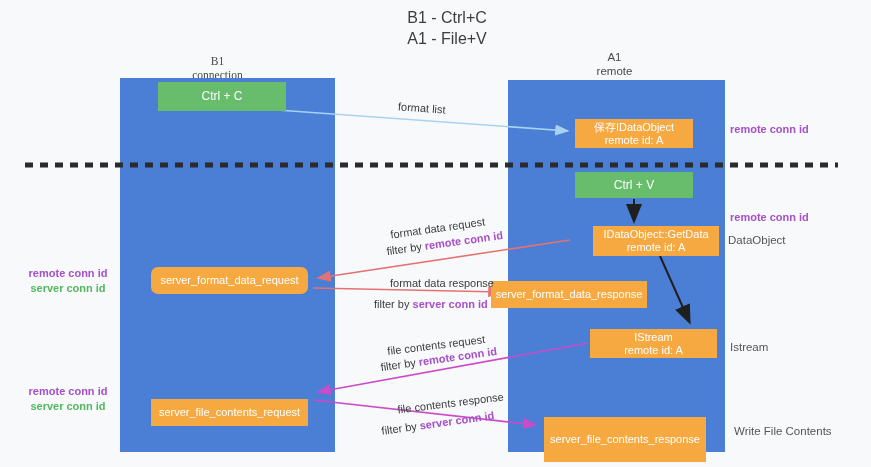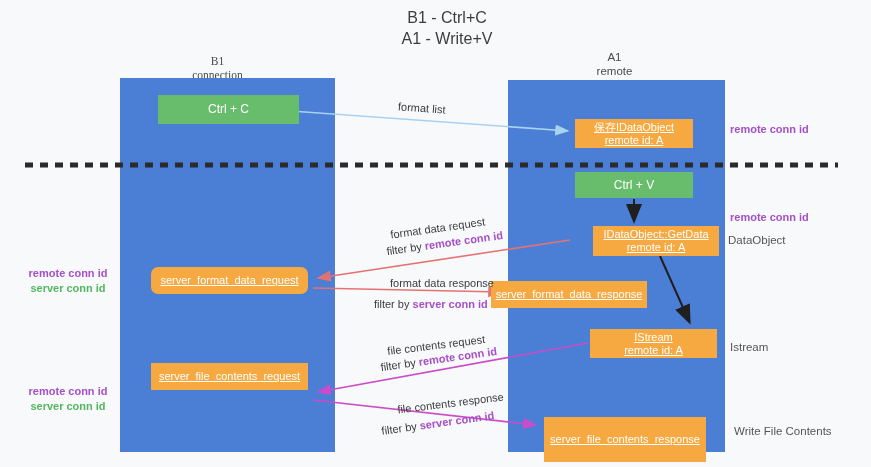--- a/index.html
+++ b/index.html
@@ -22,39 +22,39 @@
     font-size: 11.5px; line-height: 14px; color: #4a4a4a;
   }
   .column { background: #4b7fd5; }
   .box {
     display: flex; flex-direction: column;
     align-items: center; justify-content: center;
     color: #ffffff; text-align: center;
     font-size: 11px; line-height: 13px;
   }
   .box.green { background: #68bd6c; font-size: 12px; }
-  .box.orange { background: #f7a941; text-decoration: underline; }
+  .box.orange { background: #f7a941; }
   .lbl { font-size: 11px; color: #3c3c3c; white-space: nowrap; }
   .lbl.gray { color: #555; font-size: 11.5px; }
   .purple { color: #a650c8; font-weight: bold; }
   .greentxt { color: #52b860; font-weight: bold; }
   .rot-m8 { transform: rotate(-8deg); }
   .rot-m7 { transform: rotate(-7deg); }
   .rot-p4 { transform: rotate(4deg); }
   svg.overlay { position: absolute; left: 0; top: 0; pointer-events: none; }
   .side-group { text-align: center; font-size: 11px; line-height: 15px; }
 </style>
 </head>
 <body>
 
 <div class="canvas">
 
   <div class="abs title">
     <div>B1 - Ctrl+C</div>
-    <div>A1 - Write+V</div>
+    <div>A1 - File+V</div>
   </div>
 
   <div class="abs col-header" style="left:110px; top:54px; width:215px;font-family:Liberation Serif, serif;">
     <div>B1</div>
     <div>connection</div>
   </div>
   <div class="abs col-header" style="left:507px; top:50px; width:215px;">
     <div>A1</div>
     <div>remote</div>
   </div>
@@ -85,21 +85,21 @@
     <line x1="634" y1="199" x2="634" y2="220" stroke="#1f1f1f" stroke-width="2" marker-end="url(#ah-black)"></line>
     <line x1="660" y1="256" x2="689" y2="321" stroke="#1f1f1f" stroke-width="2" marker-end="url(#ah-black)"></line>
 
     <line x1="570" y1="240" x2="318" y2="278" stroke="#e57272" stroke-width="1.6" marker-end="url(#ah-red)"></line>
     <line x1="313" y1="288" x2="501" y2="292" stroke="#e57272" stroke-width="1.6" marker-end="url(#ah-red)"></line>
 
     <line x1="588" y1="343" x2="318" y2="392" stroke="#cb4bc9" stroke-width="1.6" marker-end="url(#ah-magenta)"></line>
     <line x1="313" y1="400" x2="536" y2="425" stroke="#cb4bc9" stroke-width="1.6" marker-end="url(#ah-magenta)"></line>
   </svg>
 
-  <div class="abs box green" style="left:158px; top:95px; width:141px; height:29px;">
+  <div class="abs box green" style="left:158px; top:82px; width:128px; height:29px;">
     <div>Ctrl + C</div>
   </div>
 
   <div class="abs box orange" style="left:575px; top:119px; width:118px; height:29px;">
     <div>保存IDataObject</div>
     <div>remote id: A</div>
   </div>
 
   <div class="abs box green" style="left:575px; top:172px; width:118px; height:26px;">
     <div>Ctrl + V</div>
@@ -116,21 +116,21 @@
 
   <div class="abs box orange" style="left:491px; top:281px; width:156px; height:27px;">
     <div>server_format_data_response</div>
   </div>
 
   <div class="abs box orange" style="left:590px; top:329px; width:127px; height:29px;">
     <div>IStream</div>
     <div>remote id: A</div>
   </div>
 
-  <div class="abs box orange" style="left:151px; top:363px; width:157px; height:27px;">
+  <div class="abs box orange" style="left:151px; top:399px; width:157px; height:27px;">
     <div>server_file_contents_request</div>
   </div>
 
   <div class="abs box orange" style="left:544px; top:417px; width:162px; height:45px;">
     <div>server_file_contents_response</div>
   </div>
 
   <div class="abs lbl rot-p4" style="left:398px; top:102px;">format list</div>
 
   <div class="abs lbl rot-m8" style="left:390px; top:222px;">format data request</div>

